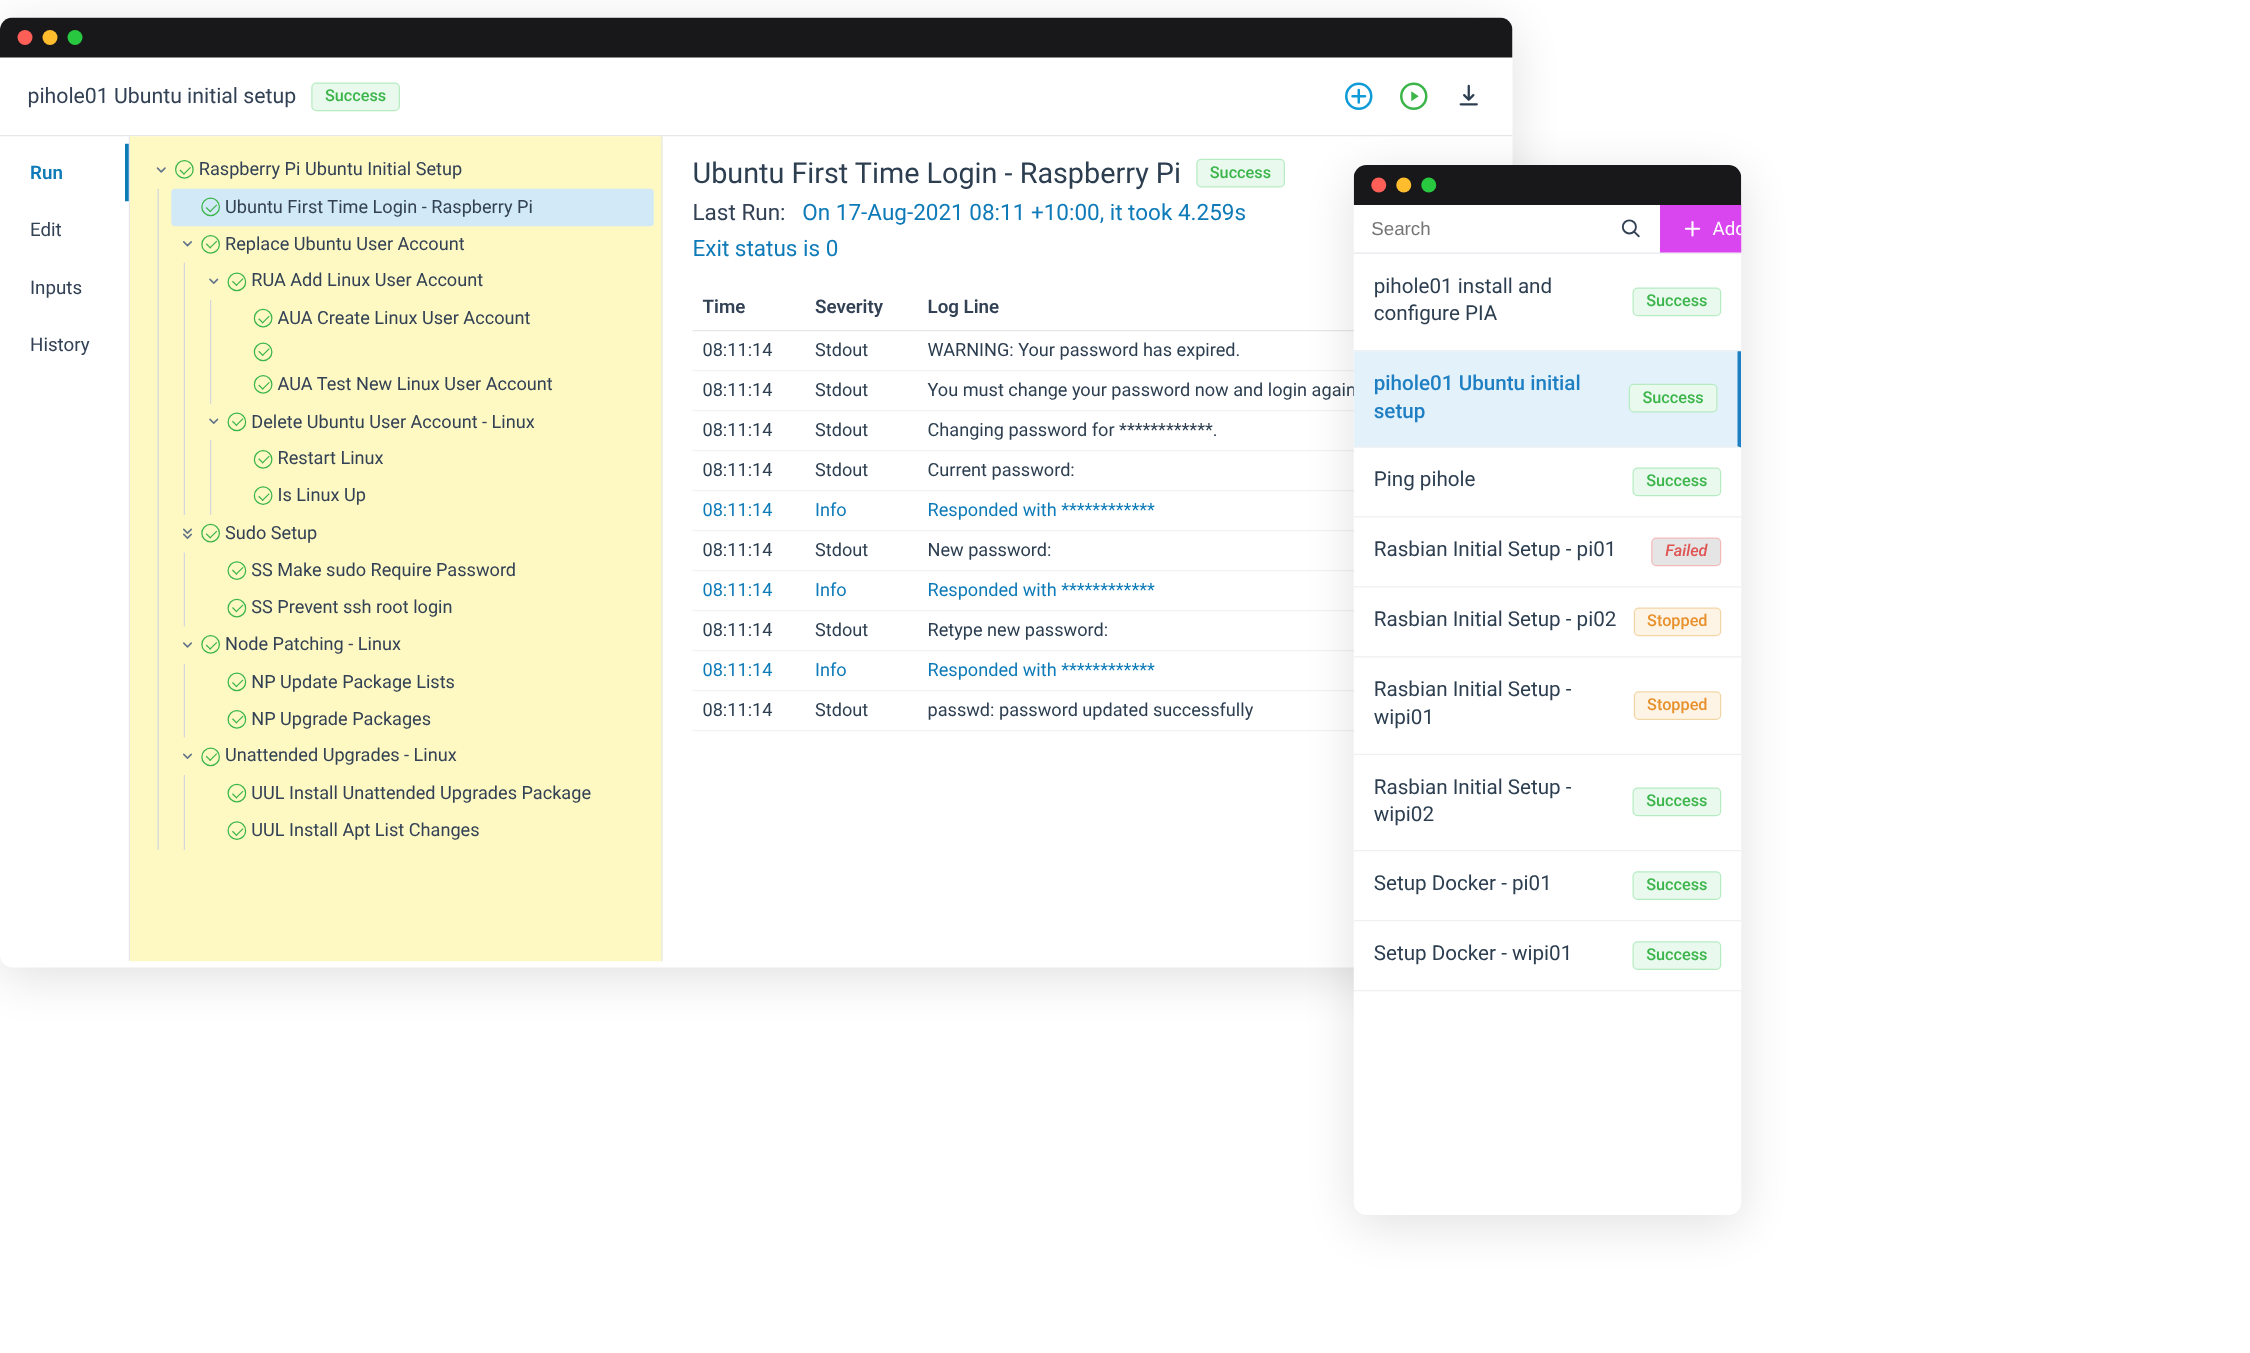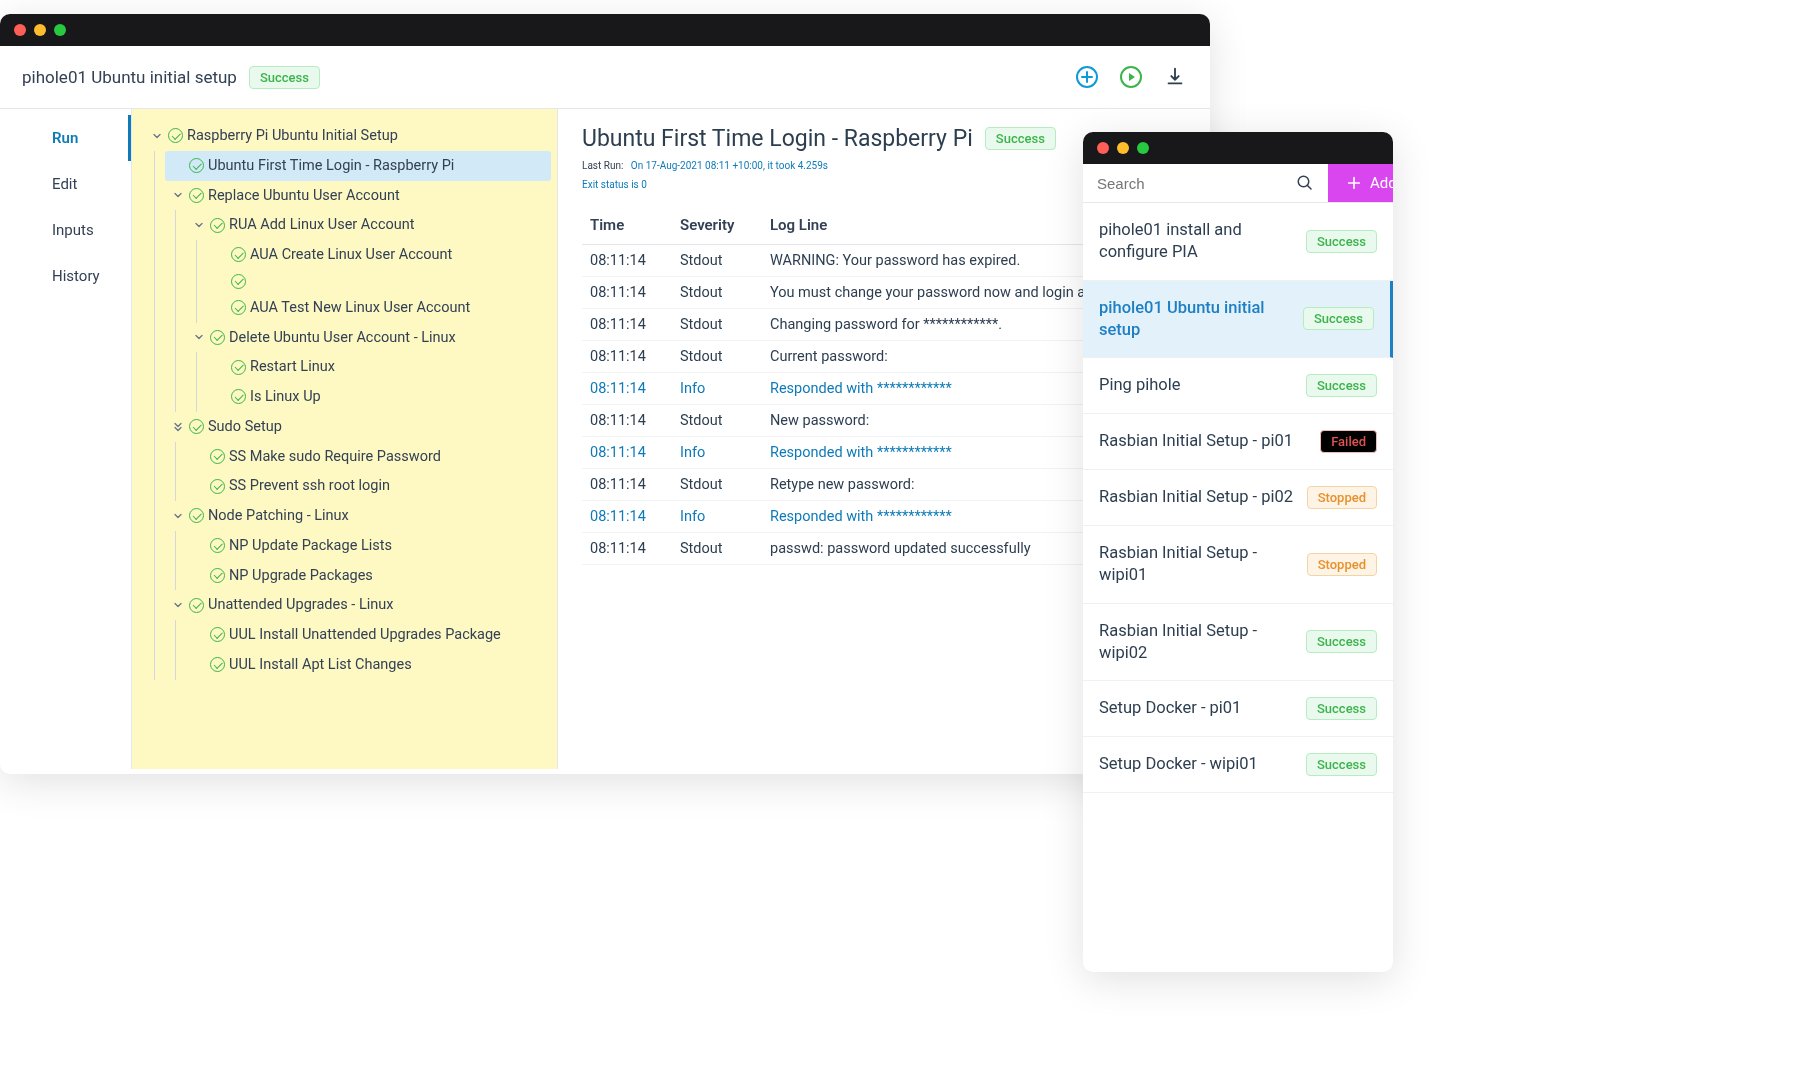--- a/index.html
+++ b/index.html
@@ -46,37 +46,36 @@
 .badge {
   display: inline-flex;
   align-items: center;
   padding: 3px 10px;
   border-radius: 4px;
   font-size: 13px;
   font-weight: 500;
   border: 1px solid;
 }
 .badge-success { color: #3bb54a; background: #e9f9ee; border-color: #b7ecc3; }
-.badge-failed { color: #e05353; background: #000000; border-color: #f3baba; }
+.badge-failed { color: #e05353; background: #e5e5e5; border-color: #f3baba; font-style: italic; }
 .badge-stopped { color: #e8902c; background: #fdf4e6; border-color: #f3d5a5; }
 
 .main-toolbar { margin-left: auto; display: flex; align-items: center; gap: 18px; }
 .icon-btn {
   width: 26px; height: 26px;
   display: flex; align-items: center; justify-content: center;
   cursor: pointer;
 }
 
 .main-body { display: flex; height: calc(100% - 100px); }
 
 .side-nav {
   width: 104px;
   border-right: 1px solid #e5e7eb;
   padding-top: 6px;
-  margin-left: 28px;
 }
 .side-nav-item {
   padding: 14px 24px;
   font-size: 15px;
   color: #334155;
   cursor: pointer;
 }
 .side-nav-item.active {
   color: #0e7bb8;
   font-weight: 600;
@@ -132,21 +131,21 @@
   overflow: hidden;
 }
 .detail-title {
   font-size: 23px;
   font-weight: 400;
   color: #2c3e50;
   display: flex;
   align-items: center;
   gap: 12px;
 }
-.meta-row { margin-top: 8px; font-size: 10px; }
+.meta-row { margin-top: 8px; font-size: 18px; }
 .meta-label { color: #334155; }
 .meta-value { color: #0e7bb8; }
 
 .log-table { width: 100%; margin-top: 16px; border-collapse: collapse; }
 .log-table th {
   text-align: left;
   font-weight: 600;
   padding: 10px 8px;
   font-size: 15px;
   color: #334155;

